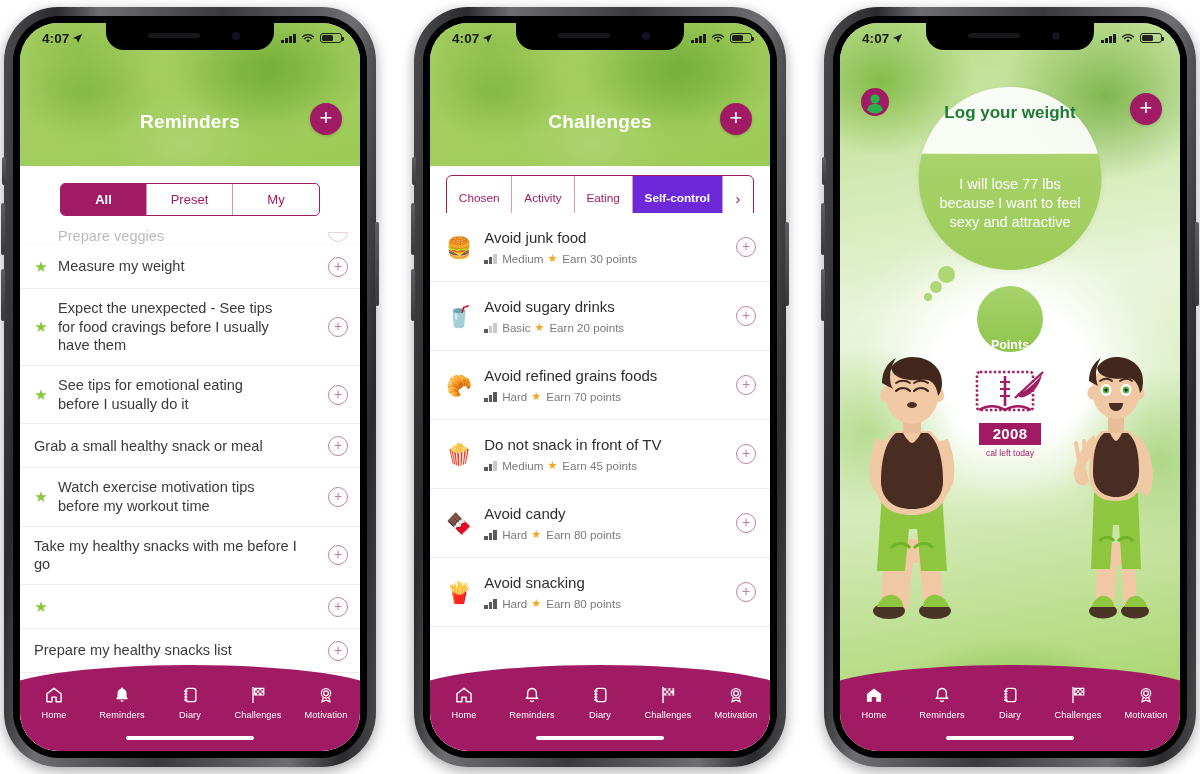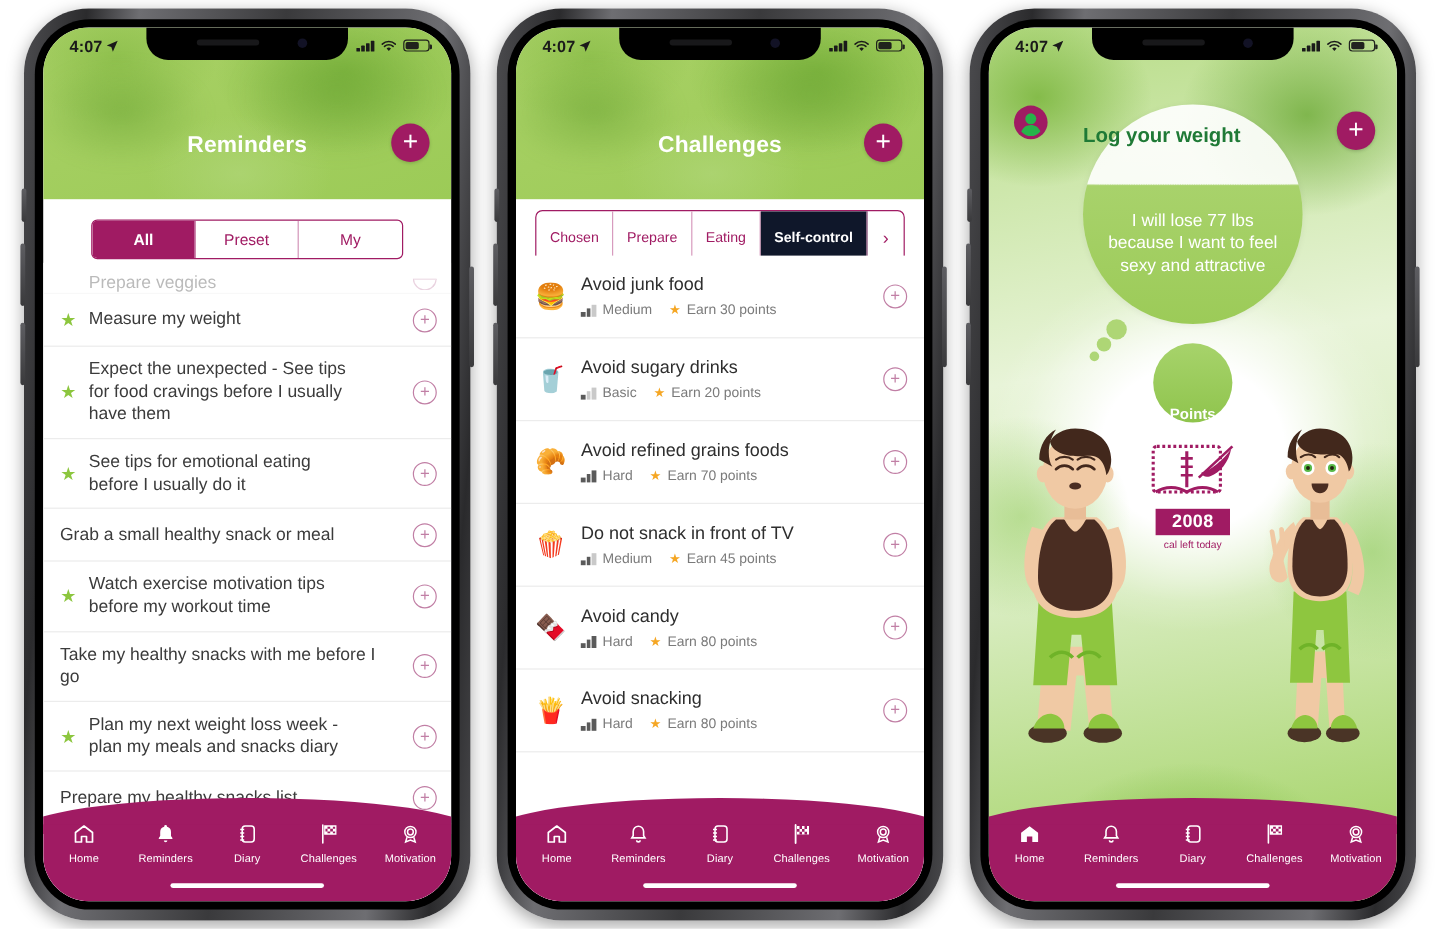--- a/index.html
+++ b/index.html
@@ -4,21 +4,21 @@
 <style>
   * { box-sizing: border-box; margin: 0; padding: 0; }
   body {
     width: 1200px; height: 774px;
     background: #ffffff;
     font-family: "Liberation Sans", sans-serif;
     overflow: hidden;
     position: relative;
   }
   .stage { display: flex; justify-content: space-between; align-items: center;
-           width: 1200px; height: 774px; padding: 0 20px; }
+           width: 1200px; height: 774px; padding: 0 4px; }
 
   
   .phone { position: relative; width: 372px; height: 760px; flex: 0 0 auto; }
   .frame-outer {
     position: absolute; inset: 0;
     background: linear-gradient(95deg,#4c4c4f 0%,#2b2b2d 12%,#6e6e72 22%,#3a3a3c 50%,#6e6e72 80%,#2a2a2c 92%,#4a4a4d 100%);
     border-radius: 54px;
     box-shadow: 0 4px 14px rgba(0,0,0,.35);
   }
   .frame-inner {
@@ -107,35 +107,35 @@
   .rrow.clip-top { padding-top: 0; padding-bottom: 6px; min-height: 26px; align-items: flex-end;}
   .rrow.clip-top .txt { position: relative; top: 8px; }
 
   
   .ctabs { position: absolute; top: 152px; left: 16px; right: 16px; height: 46px;
            display: flex; border: 1.2px solid #a01b63; border-radius: 6px; background:#fff;
            overflow: hidden; }
   .ctabs .t { flex: 1 1 auto; display:flex; align-items:center; justify-content:center;
               font-size: 11.8px; color:#a01b63; border-right:1.1px solid #d79bbe; position: relative; }
   .ctabs .t:last-child { border-right: none; flex: 0 0 30px; font-size: 15px; }
-  .ctabs .t.active { background:#0f172a; color:#fff; font-weight:700; }
+  .ctabs .t.active { background:#6d28d9; color:#fff; font-weight:700; }
   .ctabs .t.active::after {
     content:''; position:absolute; left:50%; transform: translateX(-50%); bottom:-7px;
     border-left:7px solid transparent; border-right:7px solid transparent; border-top:7px solid #a01b63;
   }
 
   
   .clist { position: absolute; top: 190px; left: 0; right: 0; bottom: 0; background: #fff; }
   .crow { position: relative; display: flex; align-items: center; gap: 12px;
           padding: 11px 44px 11px 16px; border-bottom: 1px solid #ececec; height: 69px; }
   .crow .emo { flex: 0 0 26px; font-size: 21px; text-align: center; line-height: 1;
                filter: saturate(1.05); }
   .crow .cbody { flex: 1 1 auto; }
   .crow .ctitle { font-size: 15px; color: #2e2e2e; margin-bottom: 6px; }
-  .crow .cmeta { display:flex; align-items:center; gap: 14px; font-size: 11.6px; color:#7a7a7a; }
+  .crow .cmeta { display:flex; align-items:center; gap: 4px; font-size: 11.6px; color:#7a7a7a; }
   .crow .cmeta .g1 { display:flex; align-items:center; gap: 5px; }
   .crow .cmeta .g2 { display:flex; align-items:center; gap: 5px; }
   .crow .cmeta .pstar { color: #f5a623; font-size: 11px; }
   .crow .add { position: absolute; right: 14px; top: 50%; transform: translateY(-50%);
                width: 20px; height: 20px; border-radius: 50%; border: 1.3px solid #c17fa5;
                color:#c17fa5; font-size: 14px; line-height: 17px; text-align:center; }
   .dif { display:inline-block; width: 13px; height: 10px; position: relative; }
   .dif i { position:absolute; bottom:0; background:#5a5a5a; display:block; width:3.4px; }
   .dif i:nth-child(1){left:0; height:4px}
   .dif i:nth-child(2){left:4.6px; height:7px}
@@ -151,21 +151,21 @@
       radial-gradient(ellipse 130px 120px at 8% 56%, rgba(150,205,98,.55), rgba(150,205,98,0) 70%),
       radial-gradient(ellipse 130px 130px at 94% 60%, rgba(140,200,90,.55), rgba(140,200,90,0) 70%),
       radial-gradient(ellipse 180px 120px at 50% 96%, rgba(120,186,58,.85), rgba(120,186,58,0) 72%),
       radial-gradient(ellipse 200px 180px at 50% 48%, #ffffff 38%, rgba(255,255,255,.15) 72%, rgba(255,255,255,0) 86%),
       linear-gradient(170deg,#b7dc86 0%, #e8f4d8 38%, #d7ecbe 62%, #9ed05c 100%);
   }
   .bubble-main { position: absolute; left: 50%; transform: translateX(-50%); top: 64px;
                  width: 183px; height: 183px; border-radius: 50%;
                  background: linear-gradient(180deg, rgba(255,255,255,.92) 0%, rgba(255,255,255,.88) 36%, #a8d26b 37%, #9ccb58 100%);
                  box-shadow: 0 1px 6px rgba(0,0,0,.06); }
-  .bubble-main .bt { position:absolute; top: 16px; left: 0; right: 0; 
+  .bubble-main .bt { position:absolute; top: 16px; left: 0; right: 0; text-align:center;
                      color:#1f7a36; font-size: 17px; font-weight: 700; line-height:1.22; }
   .bubble-main .bb { position:absolute; top: 88px; left: 16px; right: 16px; text-align:center;
                      color:#fff; font-size: 14.5px; line-height: 1.3; }
   .bdash { position:absolute; left: 9px; right: 9px; top: 66px; height: 1px;
            border-top: 1.4px dotted rgba(255,255,255,.85); border-radius: 50%; }
   .bubble-pts { position: absolute; left: 50%; transform: translateX(-50%); top: 263px;
                 width: 66px; height: 66px; border-radius: 50%;
                 background: linear-gradient(180deg,#a7d36b,#8fc44d); display:flex;
                 align-items:flex-end; justify-content:center; color:#fff; font-size:12.5px; font-weight:700;}
   .bdot { position:absolute; border-radius:50%; background: rgba(168,210,107,.92); }
@@ -290,21 +290,20 @@
           <span class="txt" style="max-width:225px;">Watch exercise motivation tips before my workout time</span>
           <span class="add">+</span>
         </div>
         <div class="rrow">
           <span class="star hidden">★</span>
           <span class="txt" style="margin-left:-24px;max-width:272px;">Take my healthy snacks with me before I go</span>
           <span class="add">+</span>
         </div>
         <div class="rrow">
           <span class="star">★</span>
-          <span class="txt" style="max-width:225px;">Plan my next weight loss week - plan my meals and snacks diary</span>
           <span class="add">+</span>
         </div>
         <div class="rrow">
           <span class="star hidden">★</span>
           <span class="txt" style="margin-left:-24px;">Prepare my healthy snacks list</span>
           <span class="add">+</span>
         </div>
       </div>
 
       <div class="tabbar">
@@ -406,21 +405,21 @@
         </div>
       </div>
 
       <div class="head-title">Challenges</div>
       <div class="plus-btn">
         <span>+</span>
       </div>
 
       <div class="ctabs">
         <div class="t">Chosen</div>
-        <div class="t">Prepare</div>
+        <div class="t">Activity</div>
         <div class="t">Eating</div>
         <div class="t active">Self-control</div>
         <div class="t">›</div>
       </div>
 
       <div class="clist">
         <div class="crow">
           <div class="emo">🍔</div>
           <div class="cbody">
             <div class="ctitle">Avoid junk food</div>

